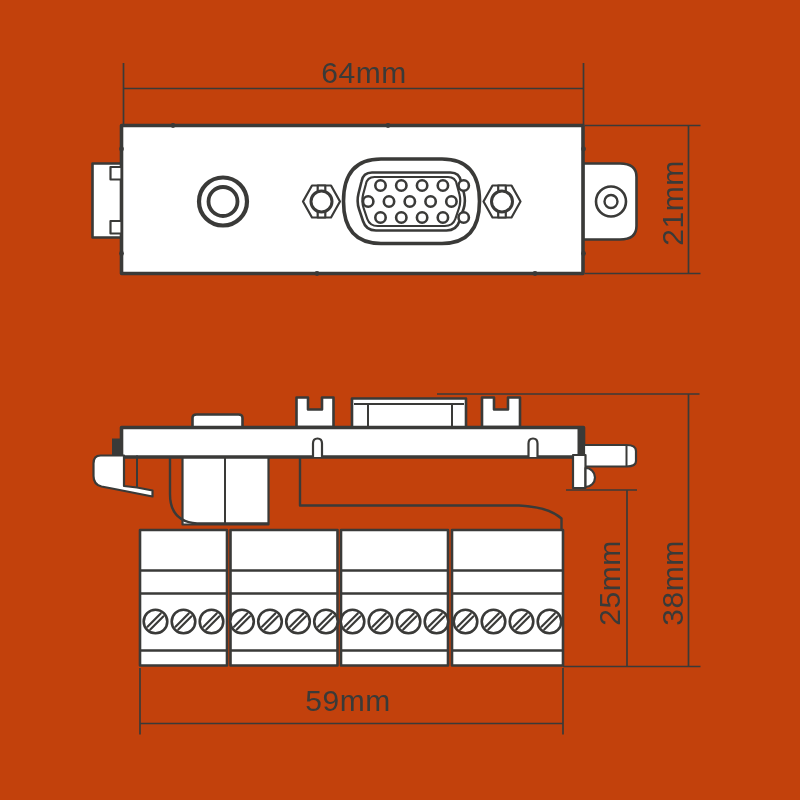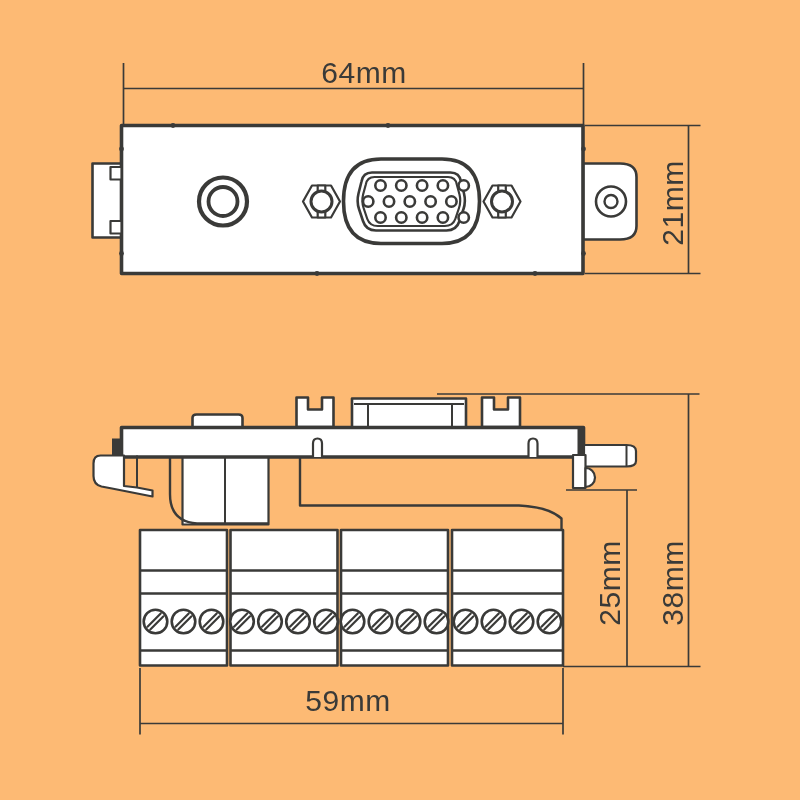--- a/index.html
+++ b/index.html
@@ -1,16 +1,16 @@
 <!DOCTYPE html>
 <html><head>
 <meta charset="utf-8">
 <style>
   html,body{margin:0;padding:0;background:#ffffff;}
-  .page{width:800px;height:800px;background:#fdba74;position:relative;overflow:hidden;}
+  .page{width:800px;height:800px;background:#c2410c;position:relative;overflow:hidden;}
   svg{display:block;}
   text{font-family:"Liberation Sans",sans-serif;}
 
   .outline-main{fill:#ffffff;stroke:#3a3a38;stroke-width:3.6;stroke-linejoin:round;}
   .outline-med{fill:#ffffff;stroke:#3a3a38;stroke-width:2.6;stroke-linejoin:round;}
   .outline-thin{fill:#ffffff;stroke:#3a3a38;stroke-width:2.2;stroke-linejoin:round;}
   .line-med{fill:none;stroke:#3a3a38;stroke-width:2.4;stroke-linejoin:round;stroke-linecap:butt;}
   .line-thin{fill:none;stroke:#3a3a38;stroke-width:2;stroke-linejoin:round;}
   .dim{fill:none;stroke:#3a3a38;stroke-width:1.7;stroke-linecap:butt;}
   .dim-text{font-size:30px;fill:#3a3a38;letter-spacing:0.5px;}

